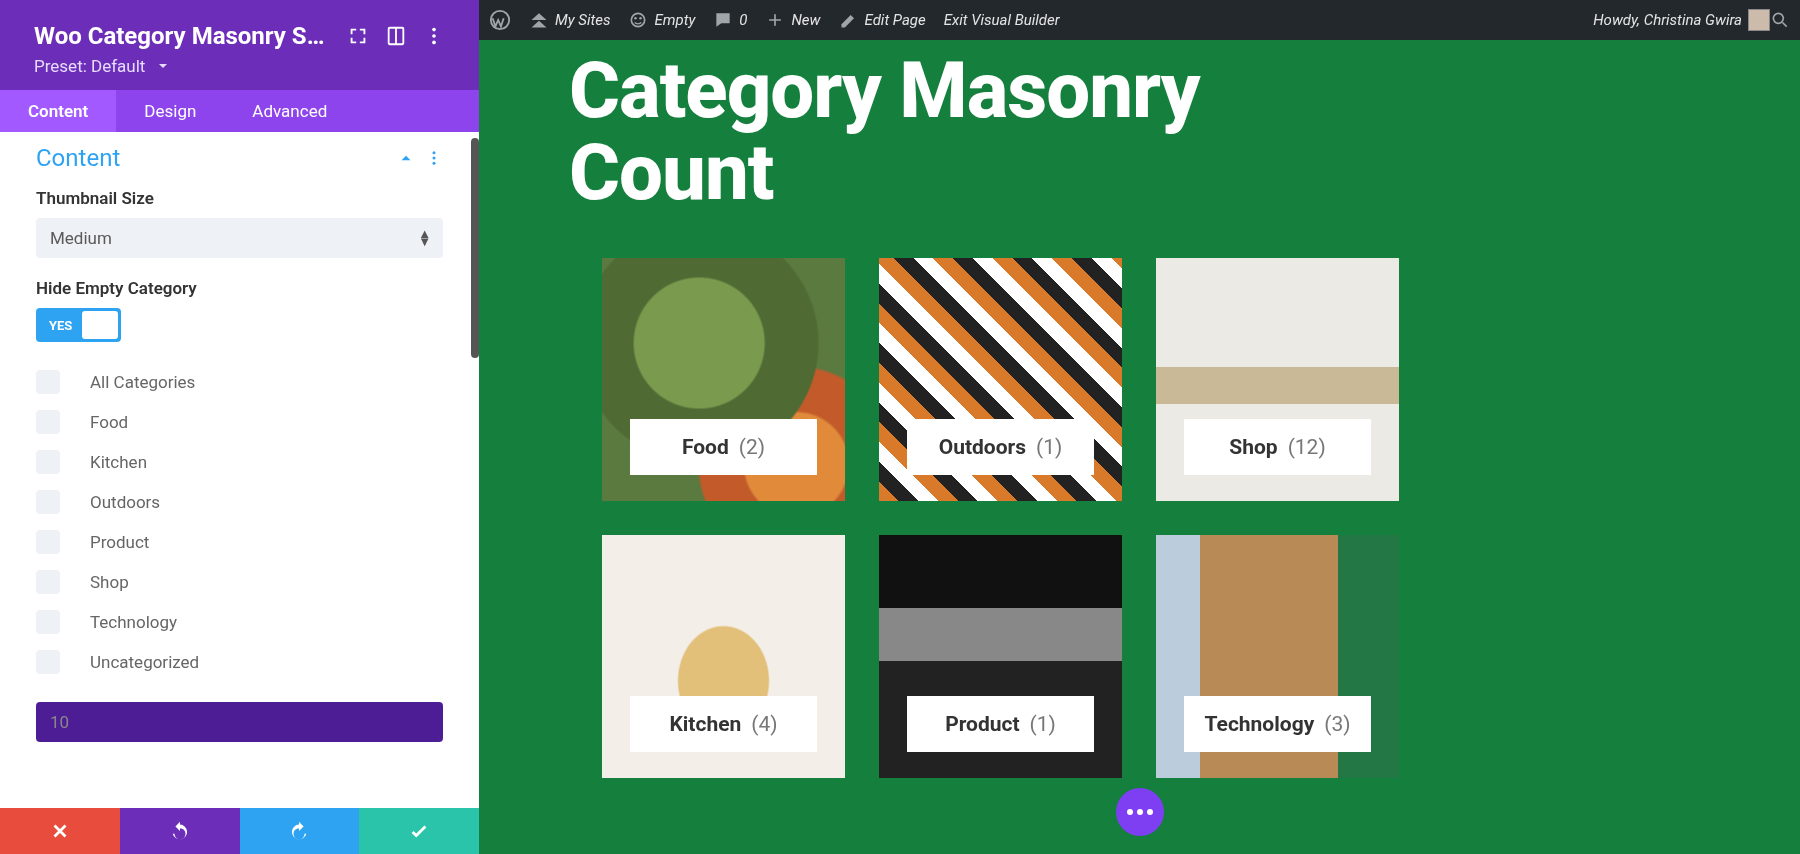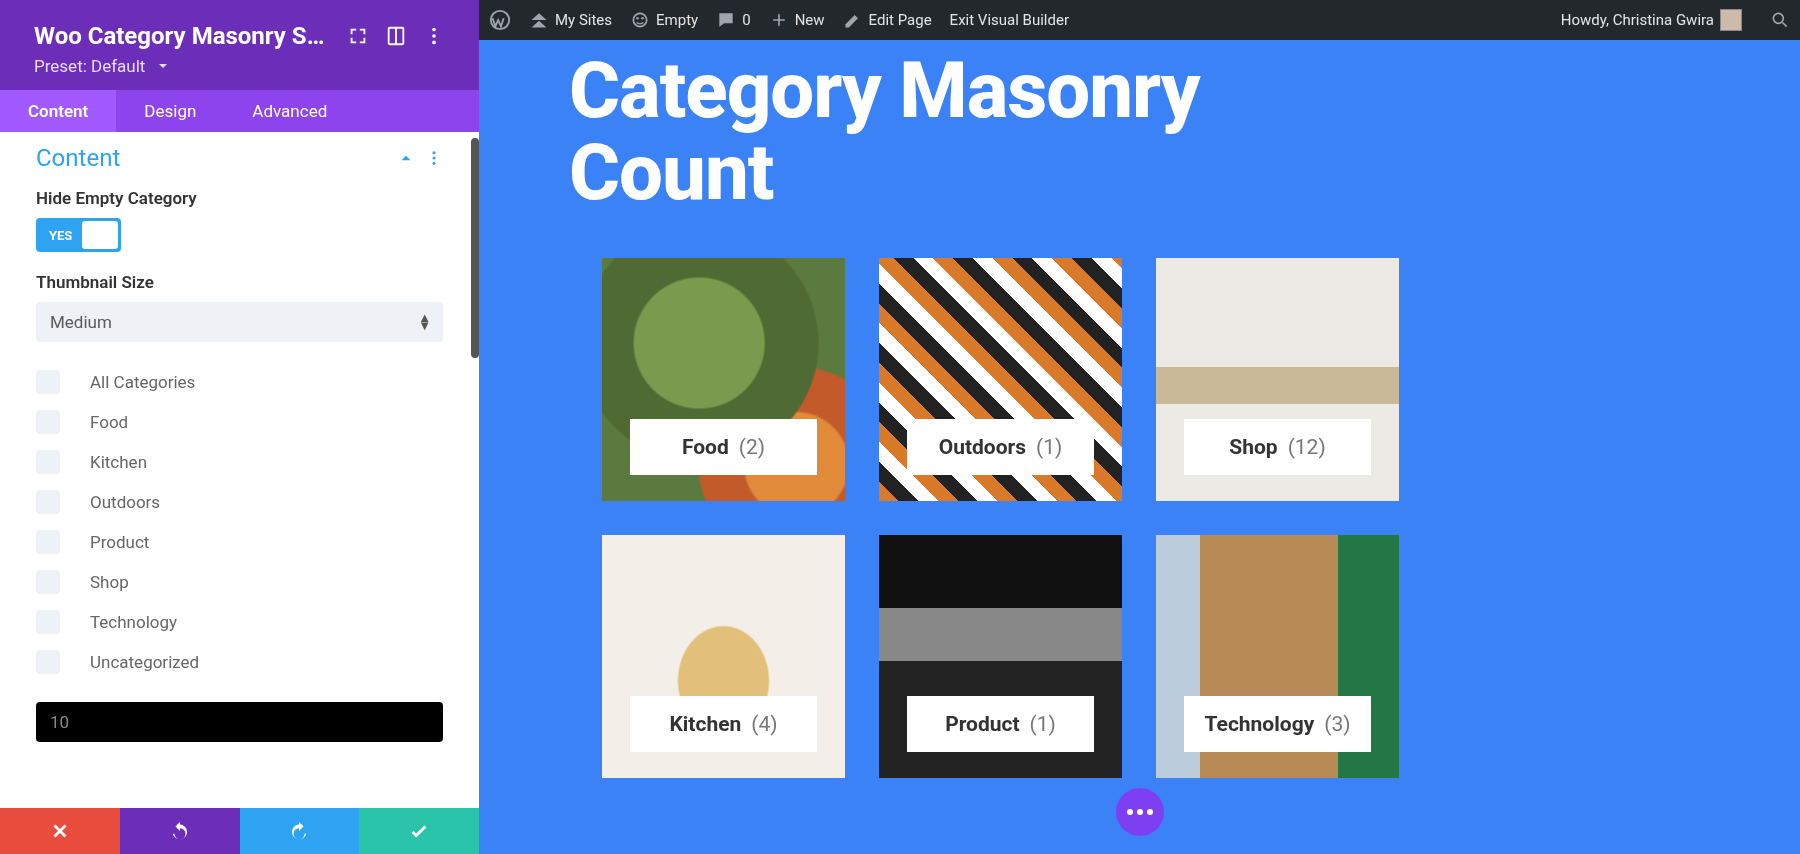--- a/index.html
+++ b/index.html
@@ -1,21 +1,21 @@
 <!DOCTYPE html>
 <html><head>
 <meta charset="utf-8">
 <style>
 * { margin:0; padding:0; box-sizing:border-box; font-family:-apple-system,BlinkMacSystemFont,"Segoe UI",Roboto,sans-serif; }
 body { width:1800px; height:854px; overflow:hidden; background:#3d2e8f; position:relative; }
 
 
-.admin-bar { position:absolute; top:0; left:479px; right:0; height:40px; background:#23282d; color:#e4e4e4; display:flex; align-items:center; padding:0 10px; font-size:15px; }
+.admin-bar { position:absolute; top:0; left:479px; right:0; height:40px; background:#23282d; color:#e4e4e4; display:flex; align-items:center; padding:0 10px; font-size:15px;font-style:italic; }
 .admin-bar .left { display:flex; align-items:center; gap:18px; }
-.admin-bar .right { margin-left:auto; display:flex; align-items:center; gap:28px; }
+.admin-bar .right { margin-left:auto; display:flex; align-items:center; gap:0; }
 .admin-item { display:flex; align-items:center; gap:6px; cursor:pointer; color:#e4e4e4; }
 .admin-item svg { width:20px; height:20px; fill:#a0a5aa; }
 .admin-icon-only svg { width:22px; height:22px; }
 .avatar { width:22px; height:22px; background:#cba; border:1px solid #888; }
 .search-icon svg { width:20px; height:20px; fill:#a0a5aa; }
 
 
 .panel { position:absolute; top:0; left:0; width:479px; height:854px; background:#fff; display:flex; flex-direction:column; }
 .panel-header { background:#6c2eb9; color:#fff; padding:22px 34px 14px; }
 .panel-title-row { display:flex; align-items:center; gap:16px; }
@@ -42,33 +42,33 @@
 .toggle-text { color:#fff; font-size:13px; font-weight:700; padding:0 10px; }
 .toggle-knob { width:36px; height:28px; background:#fff; border-radius:3px; }
 
 .select { background:#eef1f5; border-radius:4px; height:40px; display:flex; align-items:center; padding:0 14px; font-size:17px; color:#5a5a5a; position:relative; cursor:pointer; }
 .select .caret { position:absolute; right:12px; font-size:13px; color:#555; line-height:0.6; }
 
 .check-row { display:flex; align-items:center; gap:30px; padding:8px 0; cursor:pointer; }
 .check-box { width:24px; height:24px; background:#eef1f5; border-radius:4px; flex-shrink:0; }
 .check-label { font-size:17px; color:#666; }
 
-.text-input { background:#000000; border-radius:4px; height:40px; display:flex; align-items:center; padding:0 14px; font-size:17px; color:#888; }
+.text-input { background:#4c1d95; border-radius:4px; height:40px; display:flex; align-items:center; padding:0 14px; font-size:17px; color:#888; }
 
 
 .panel-footer { height:46px; display:flex; }
 .panel-footer .btn { flex:1; display:flex; align-items:center; justify-content:center; cursor:pointer; }
 .btn-red { background:#e74c3c; }
 .btn-purple { background:#6c2eb9; }
 .btn-blue { background:#2ea3f2; }
 .btn-green { background:#29c4a9; }
 .panel-footer svg { width:22px; height:22px; fill:#fff; }
 
 
-.preview { position:absolute; top:40px; left:479px; right:0; bottom:0; background:#3b82f6; padding:0 90px; overflow:hidden; }
+.preview { position:absolute; top:40px; left:479px; right:0; bottom:0; background:#15803d; padding:0 90px; overflow:hidden; }
 .preview-title { color:#fff; font-weight:800; font-size:78px; line-height:1.05; margin:10px 0 44px; letter-spacing:-1px; }
 .grid { display:grid; grid-template-columns:repeat(3,243px); gap:34px; justify-content:start; margin-left:33px; }
 .card { width:243px; height:243px; position:relative; overflow:hidden; }
 .card-img { width:100%; height:100%; }
 .card-label { position:absolute; bottom:26px; left:28px; right:28px; background:#fff; height:56px; display:flex; align-items:center; justify-content:center; gap:10px; font-size:21px; }
 .card-name { font-weight:700; color:#333; }
 .card-count { color:#777; }
 
 
 .img1 { background:radial-gradient(circle at 40% 35%, #7a9a4d 0 30%, #4f6a33 31% 55%, transparent 56%), radial-gradient(circle at 80% 85%, #e08a3a 0 18%, #c25a2a 19% 34%, transparent 35%), #5a7a40; }
@@ -182,36 +182,36 @@
           <path d="M6 15l6-6 6 6z"></path>
         </svg>
       <svg viewBox="0 0 24 24">
           <circle cx="12" cy="5" r="2"></circle>
           <circle cx="12" cy="12" r="2"></circle>
           <circle cx="12" cy="19" r="2"></circle>
         </svg>
     </div>
 
     <div class="field">
+      <div class="field-label">Thumbnail Size</div>
+      <div class="select">
+        <span>Medium</span>
+        <span class="caret">▲<br>▼</span>
+      </div>
+    </div>
+
+    <div class="field">
       <div class="field-label">Hide Empty Category</div>
       <div class="toggle">
         <span class="toggle-text">YES</span>
         <span class="toggle-knob"></span>
       </div>
     </div>
 
     <div class="field">
-      <div class="field-label">Thumbnail Size</div>
-      <div class="select">
-        <span>Medium</span>
-        <span class="caret">▲<br>▼</span>
-      </div>
-    </div>
-
-    <div class="field">
       <div id="cat-list">
           <div class="check-row">
             <span class="check-box"></span>
             <span class="check-label">All Categories</span>
           </div>
           <div class="check-row">
             <span class="check-box"></span>
             <span class="check-label">Food</span>
           </div>
           <div class="check-row">

